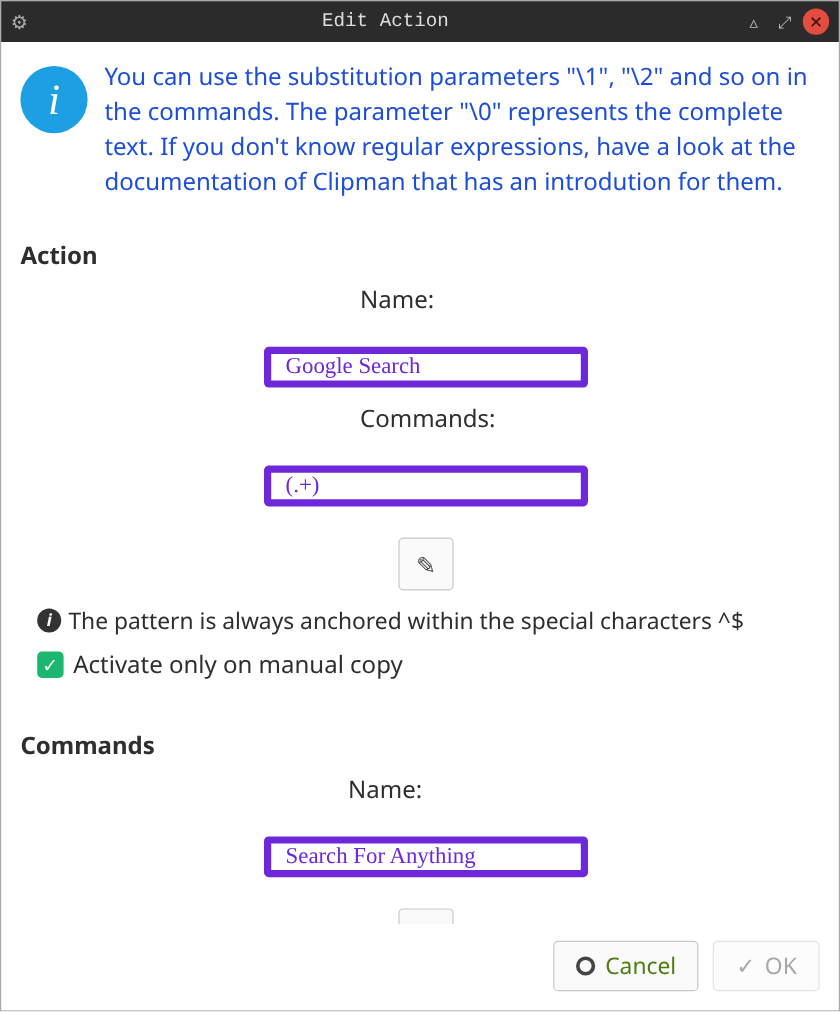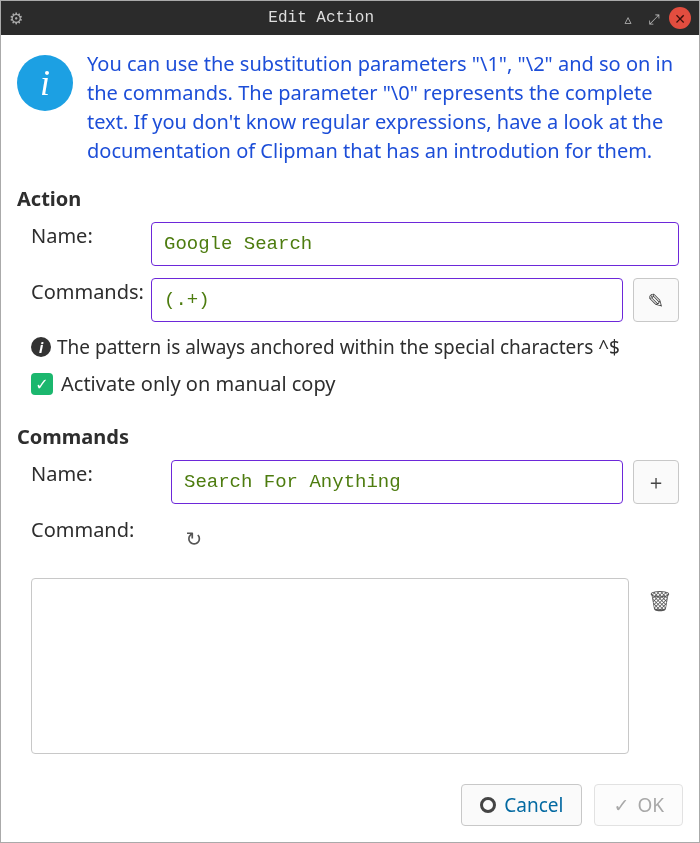--- a/index.html
+++ b/index.html
@@ -34,29 +34,29 @@
   .content { flex: 1; padding: 14px 16px 16px 16px; overflow: hidden; display: flex; flex-direction: column; }
   .intro { display: flex; gap: 14px; margin-bottom: 14px; }
   .info-icon {
     width: 56px; height: 56px; border-radius: 50%;
     background: #1ca0e3; color: #fff; display: flex;
     align-items: center; justify-content: center;
     font-family: serif; font-style: italic; font-size: 36px;
     flex: 0 0 56px; margin-top: 6px;
   }
   .intro-text { font-size: 20px; line-height: 1.45; color: #1d4ed8; }
-  .section-header { font-weight: bold; font-size: 20px; margin: 6px 0 10px 0; }
+  .section-header { font-weight: bold; font-size: 20px; margin: 20px 0 10px 0; }
   .form-grid { padding: 0 4px 0 14px; }
-  .row { display: flex; gap: 10px; margin-bottom: 12px; }
+  .row { display: flex; align-items: center; gap: 26px; margin-bottom: 12px; flex-direction: column; }
   .row .label { width: 110px; font-size: 20px; }
   .row.commands .label { width: 130px; }
   input[type=text] {
-    flex: 1; height: 44px; border: 1px solid #6d28d9; border-radius: 4px;
-    font-size: 19px; padding: 0 12px; color: #4d7c0f; background: #fff;
-    font-family: Liberation Mono, monospace;
+    flex: 1; height: 44px; border: 6px solid #6d28d9; border-radius: 4px;
+    font-size: 19px; padding: 0 12px; color: #6d28d9; background: #fff;
+    font-family: Liberation Serif, serif;
   }
   .command-input { border: 2px solid #2ea89b; color: #444; }
   .icon-btn {
     width: 46px; height: 44px; border: 1px solid #c8c8c8; border-radius: 4px;
     display: flex; align-items: center; justify-content: center;
     background: #fafafa; font-size: 20px; color: #444;
   }
   .icon-btn.flat { border-color: transparent; background: transparent; color: #555; }
   .note { display: flex; align-items: center; gap: 6px; font-size: 19px; margin: 4px 0 10px 0; }
   .note .info-mini {
@@ -73,21 +73,21 @@
   }
   .listbox {
     flex: 1; border: 1px solid #c8c8c8; border-radius: 4px; min-height: 120px;
   }
   .side-icons { display: flex; flex-direction: column; gap: 4px; }
   .button-bar {
     display: flex; justify-content: flex-end; gap: 12px; padding: 14px 16px 16px 16px;
   }
   .btn {
     height: 42px; padding: 0 18px; border: 1px solid #c8c8c8; border-radius: 4px;
-    display: flex; align-items: center; gap: 8px; font-size: 19px; background: #fafafa; color: #0369a1;
+    display: flex; align-items: center; gap: 8px; font-size: 19px; background: #fafafa; color: #4d7c0f;
   }
   .btn.disabled { color: #a8a8a8; border-color: #e2e2e2; background: #fcfcfc; }
   .cancel-dot { width: 16px; height: 16px; border-radius: 50%; border: 3px solid #444; display: inline-block; }
   .ok-check { font-weight: bold; }
   .container { position: relative; width: 700px; }
 </style>
 </head>
 <body>
 
 <div class="container">

